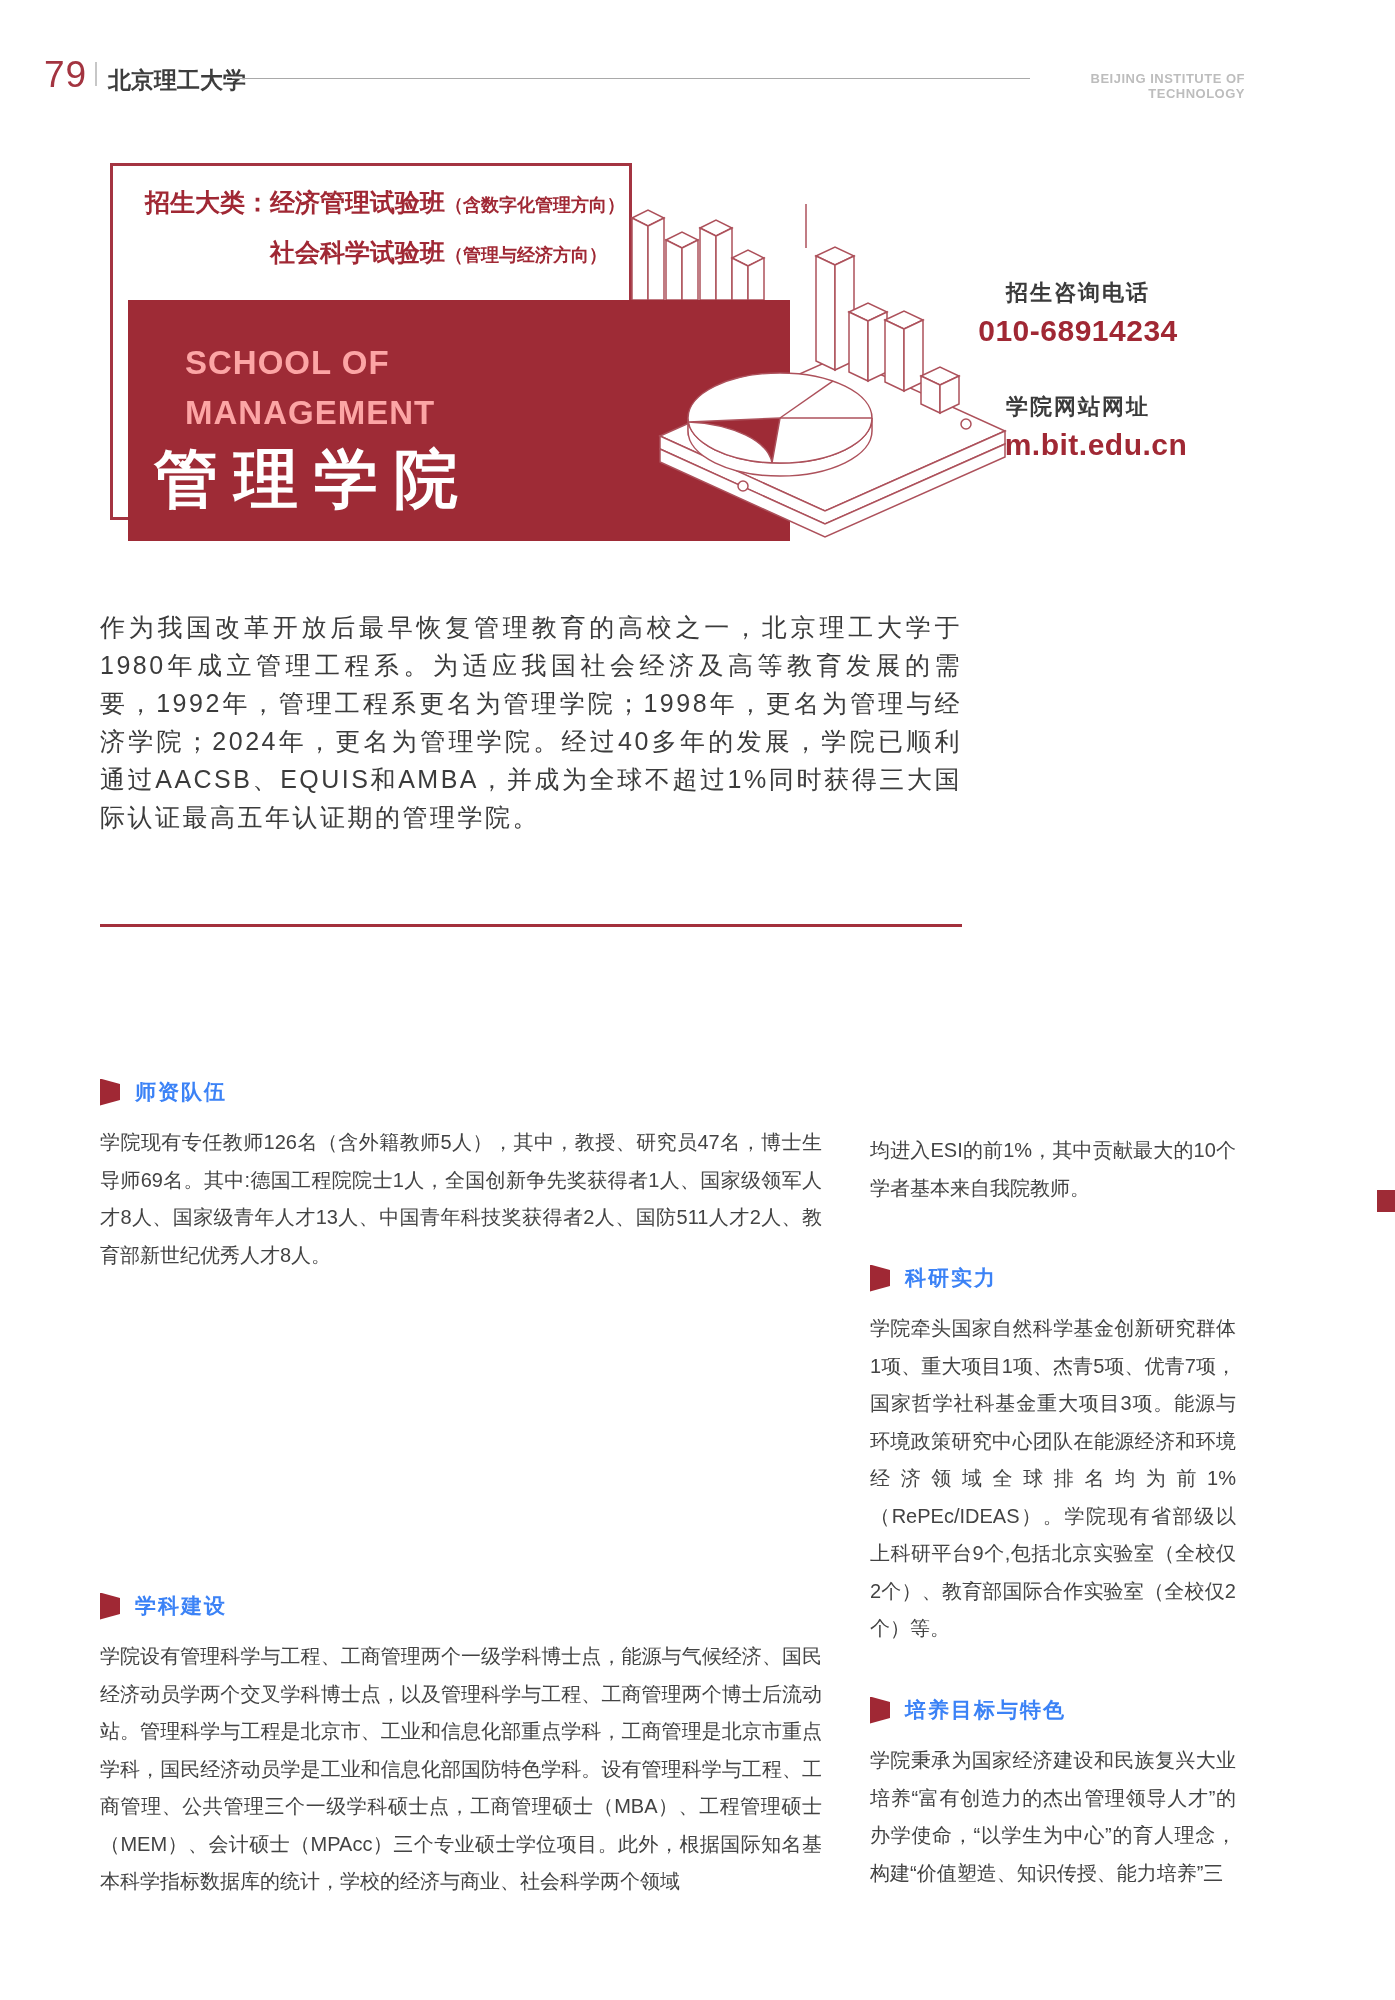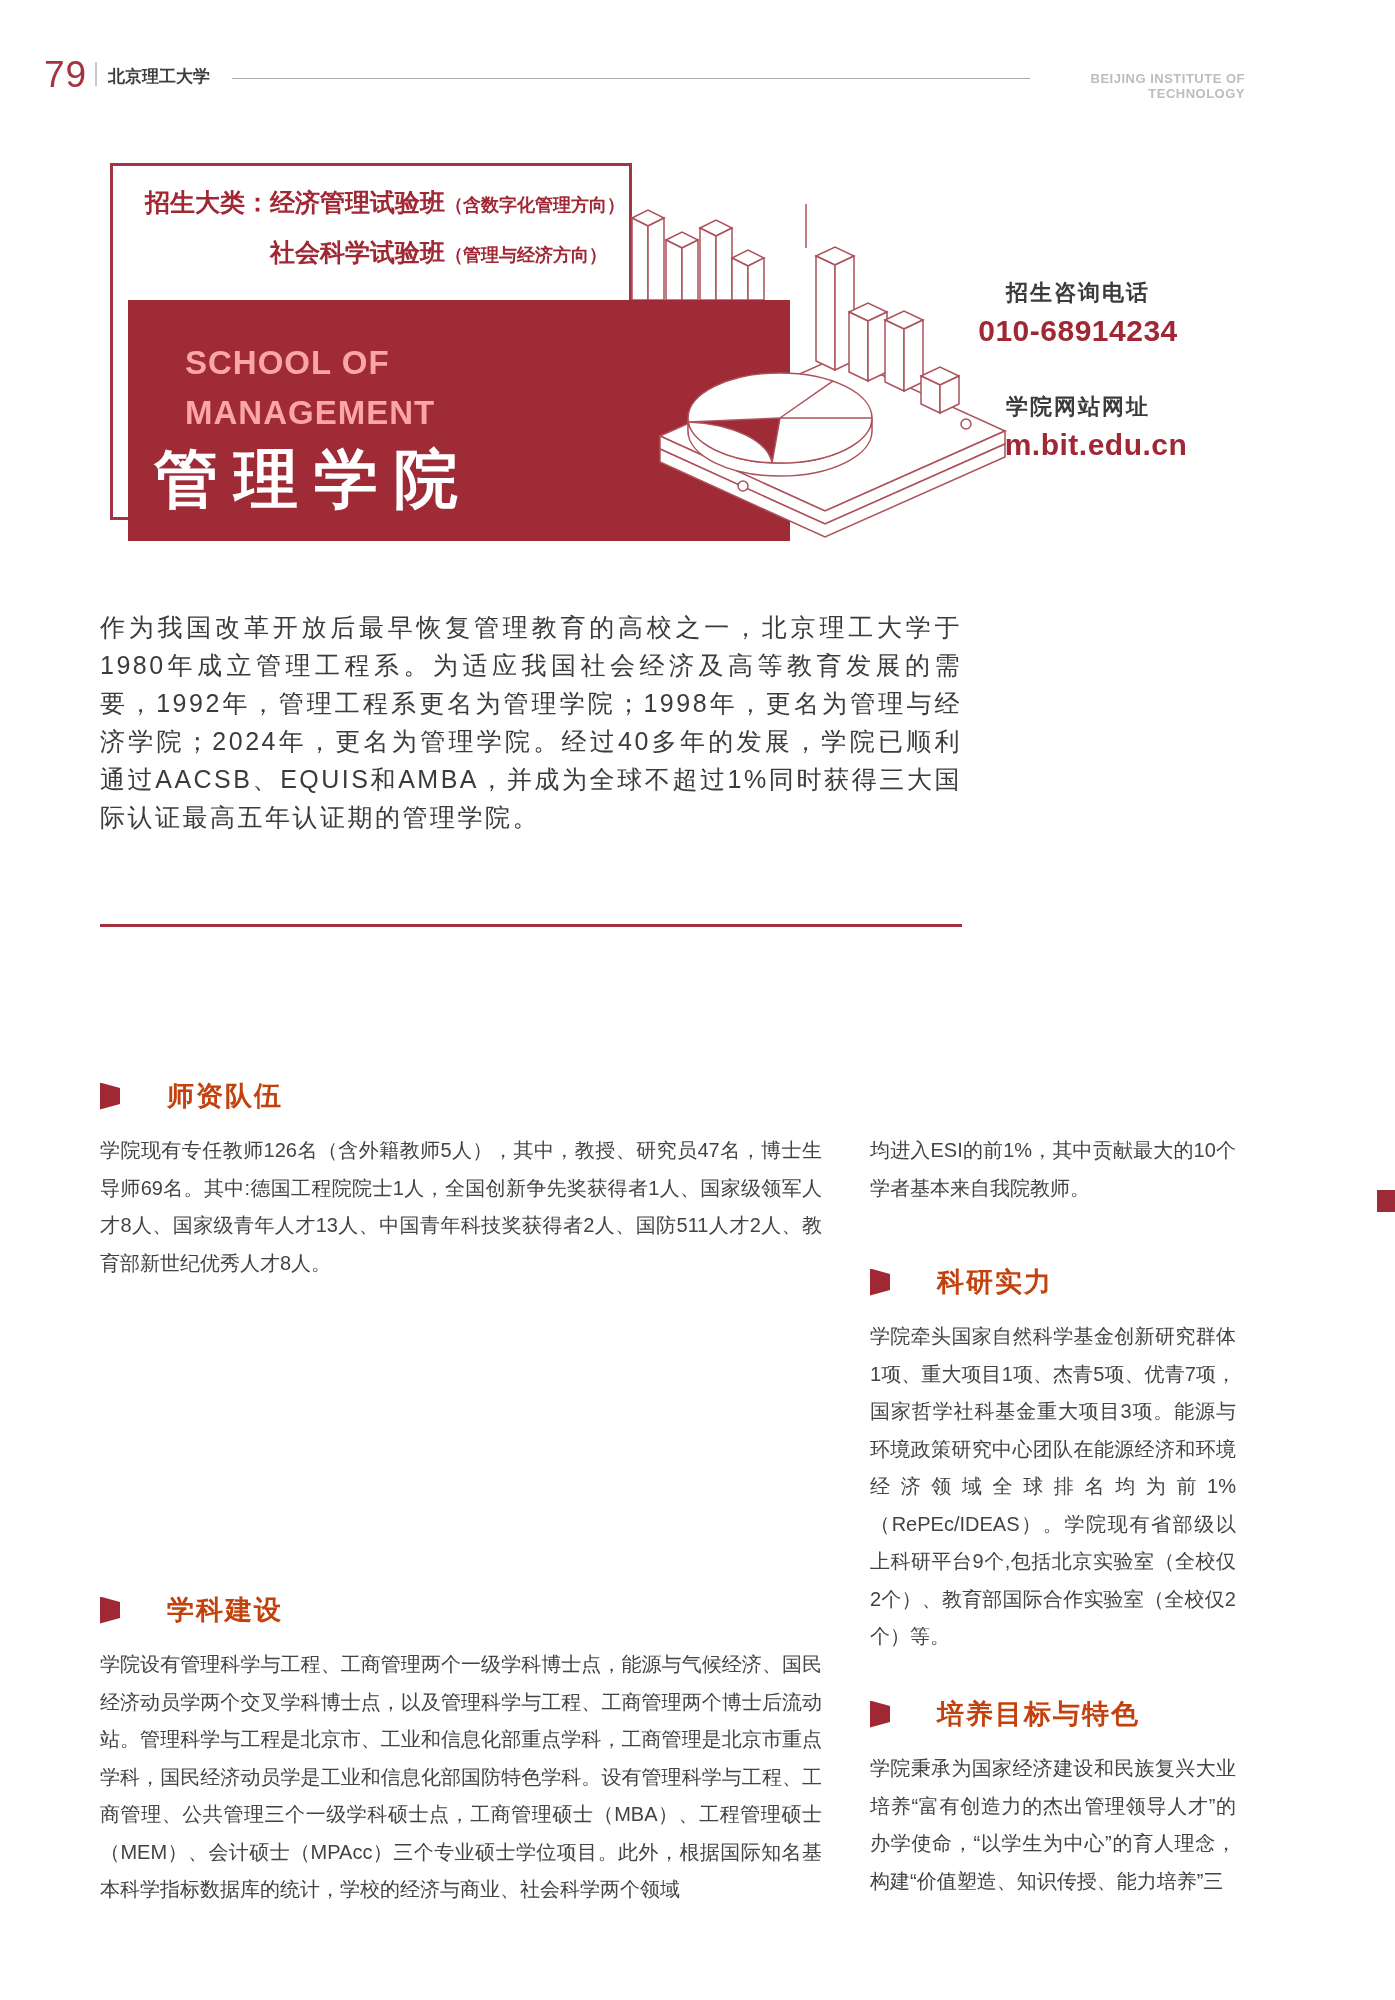--- a/index.html
+++ b/index.html
@@ -6,21 +6,21 @@
   html,body { background:#ffffff; }
   body { font-family:"Liberation Sans","DejaVu Sans",sans-serif; }
   #page {
     position:relative; width:1395px; height:2000px; background:#fff;
     overflow:hidden; margin:0 auto;
   }
   
   .hdr-num { position:absolute; left:44px; top:54px; font-size:37px; font-weight:normal;
     color:#A33440; letter-spacing:1px; }
   .hdr-sep { position:absolute; left:95px; top:62px; width:2px; height:24px; background:#c7c7c7; }
-  .hdr-cn  { position:absolute; left:108px; top:65px; font-size:17px; font-weight:bold; color:#3d3d3d; }
+  .hdr-cn  { position:absolute; left:108px; top:65px; font-size:23px; font-weight:bold; color:#3d3d3d; }
   .hdr-line{ position:absolute; left:232px; top:78px; width:798px; height:1px; background:#a9a9a9; }
   .hdr-en  { position:absolute; left:1040px; top:71px; width:205px; font-size:13px; color:#bdbdbd;
     font-weight:bold; letter-spacing:0.5px; text-align:right; }
   
   .adm-box { position:absolute; left:110px; top:163px; width:522px; height:357px;
     border:3px solid #A43441; background:#fff; z-index:1; }
   .adm-line { position:absolute; left:0; display:flex; align-items:baseline; color:#A02834;
     white-space:nowrap; z-index:2; }
   .adm-line1 { top:186px; left:145px; }
   .adm-line2 { top:236px; left:270px; }
@@ -45,21 +45,21 @@
     line-height:38px; letter-spacing:2.5px; color:#3b3b3b; text-align:justify;
     text-justify:inter-character; }
   .divider { position:absolute; left:100px; top:924px; width:862px; height:3px; background:#A3303C; }
   
   .sec { position:absolute; }
   .col-l { left:100px; width:722px; }
   .col-r { left:870px; width:366px; }
   .sec-head { display:flex; align-items:center; margin-bottom:18px; }
   .flag { width:20px; height:27px; background:#A02834; margin-right:15px;
     clip-path:polygon(0 0, 100% 20%, 100% 80%, 0 100%); flex:none; }
-  .sec-title { font-size:27px; font-weight:bold; color:#c2410c; letter-spacing:2px;margin-left:32px; }
+  .sec-title { font-size:21px; font-weight:bold; color:#3b82f6; letter-spacing:2px; }
   .body-p { font-size:20px; line-height:37.5px; color:#434343; text-align:justify;
     text-justify:inter-character; }
   .edge-tab { position:absolute; left:1377px; top:1190px; width:18px; height:22px; background:#9E2B36; }
 </style>
 </head>
 <body>
 
 <div id="page">
 
   <div class="hdr-num">79</div>

